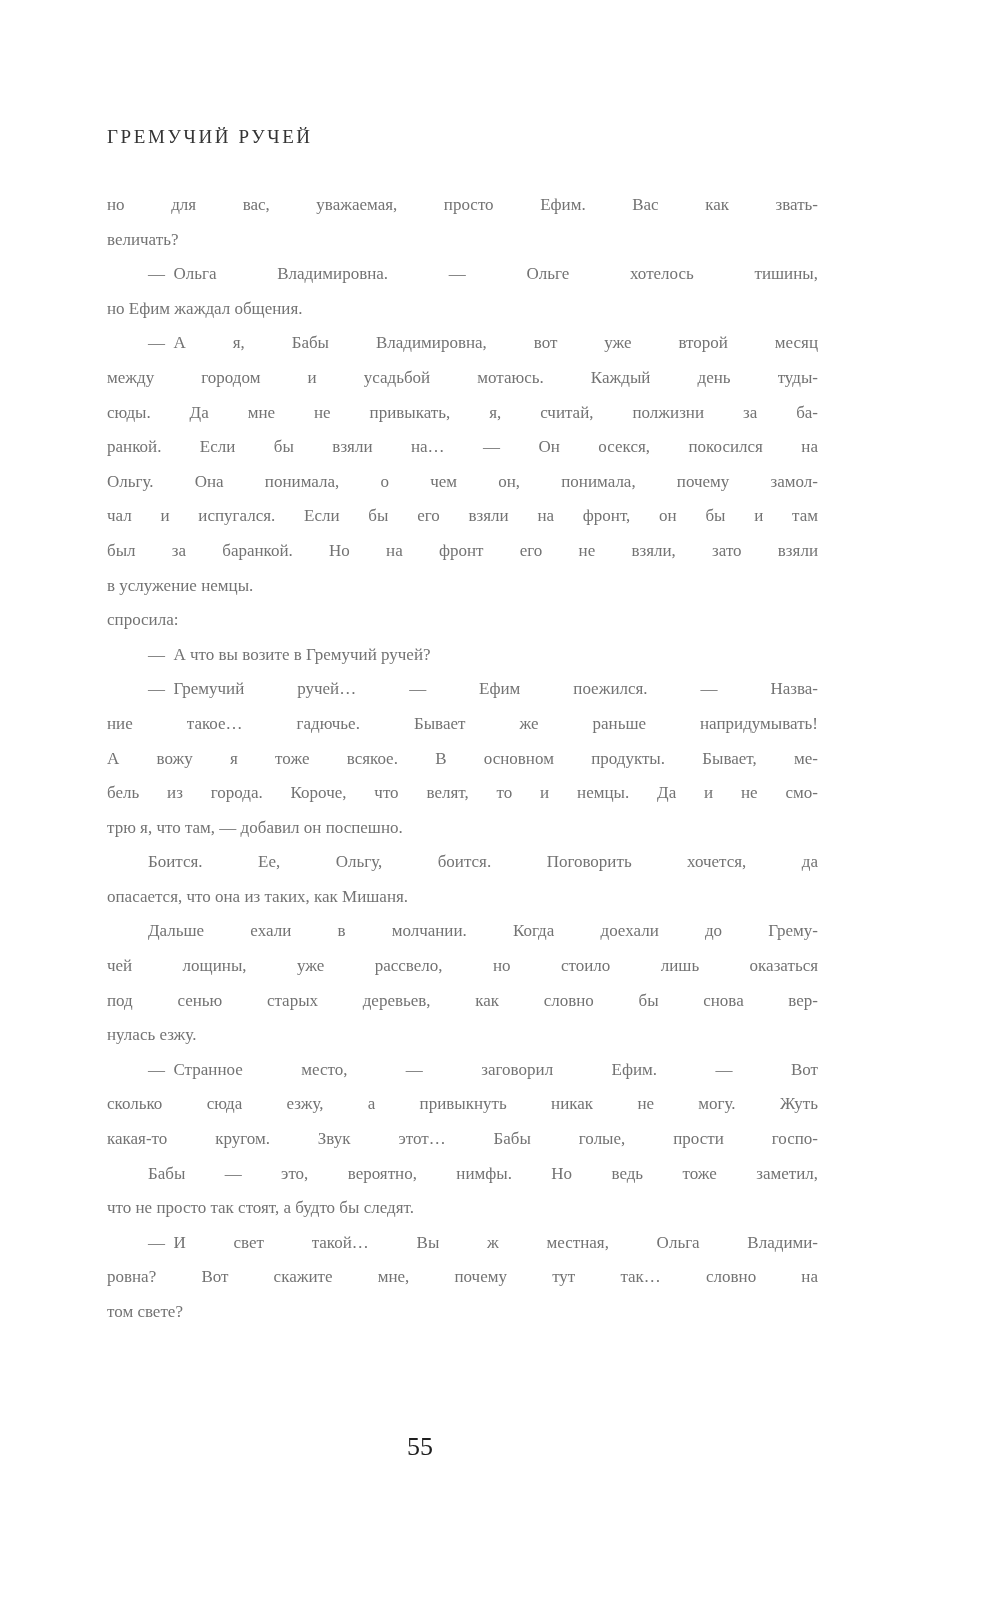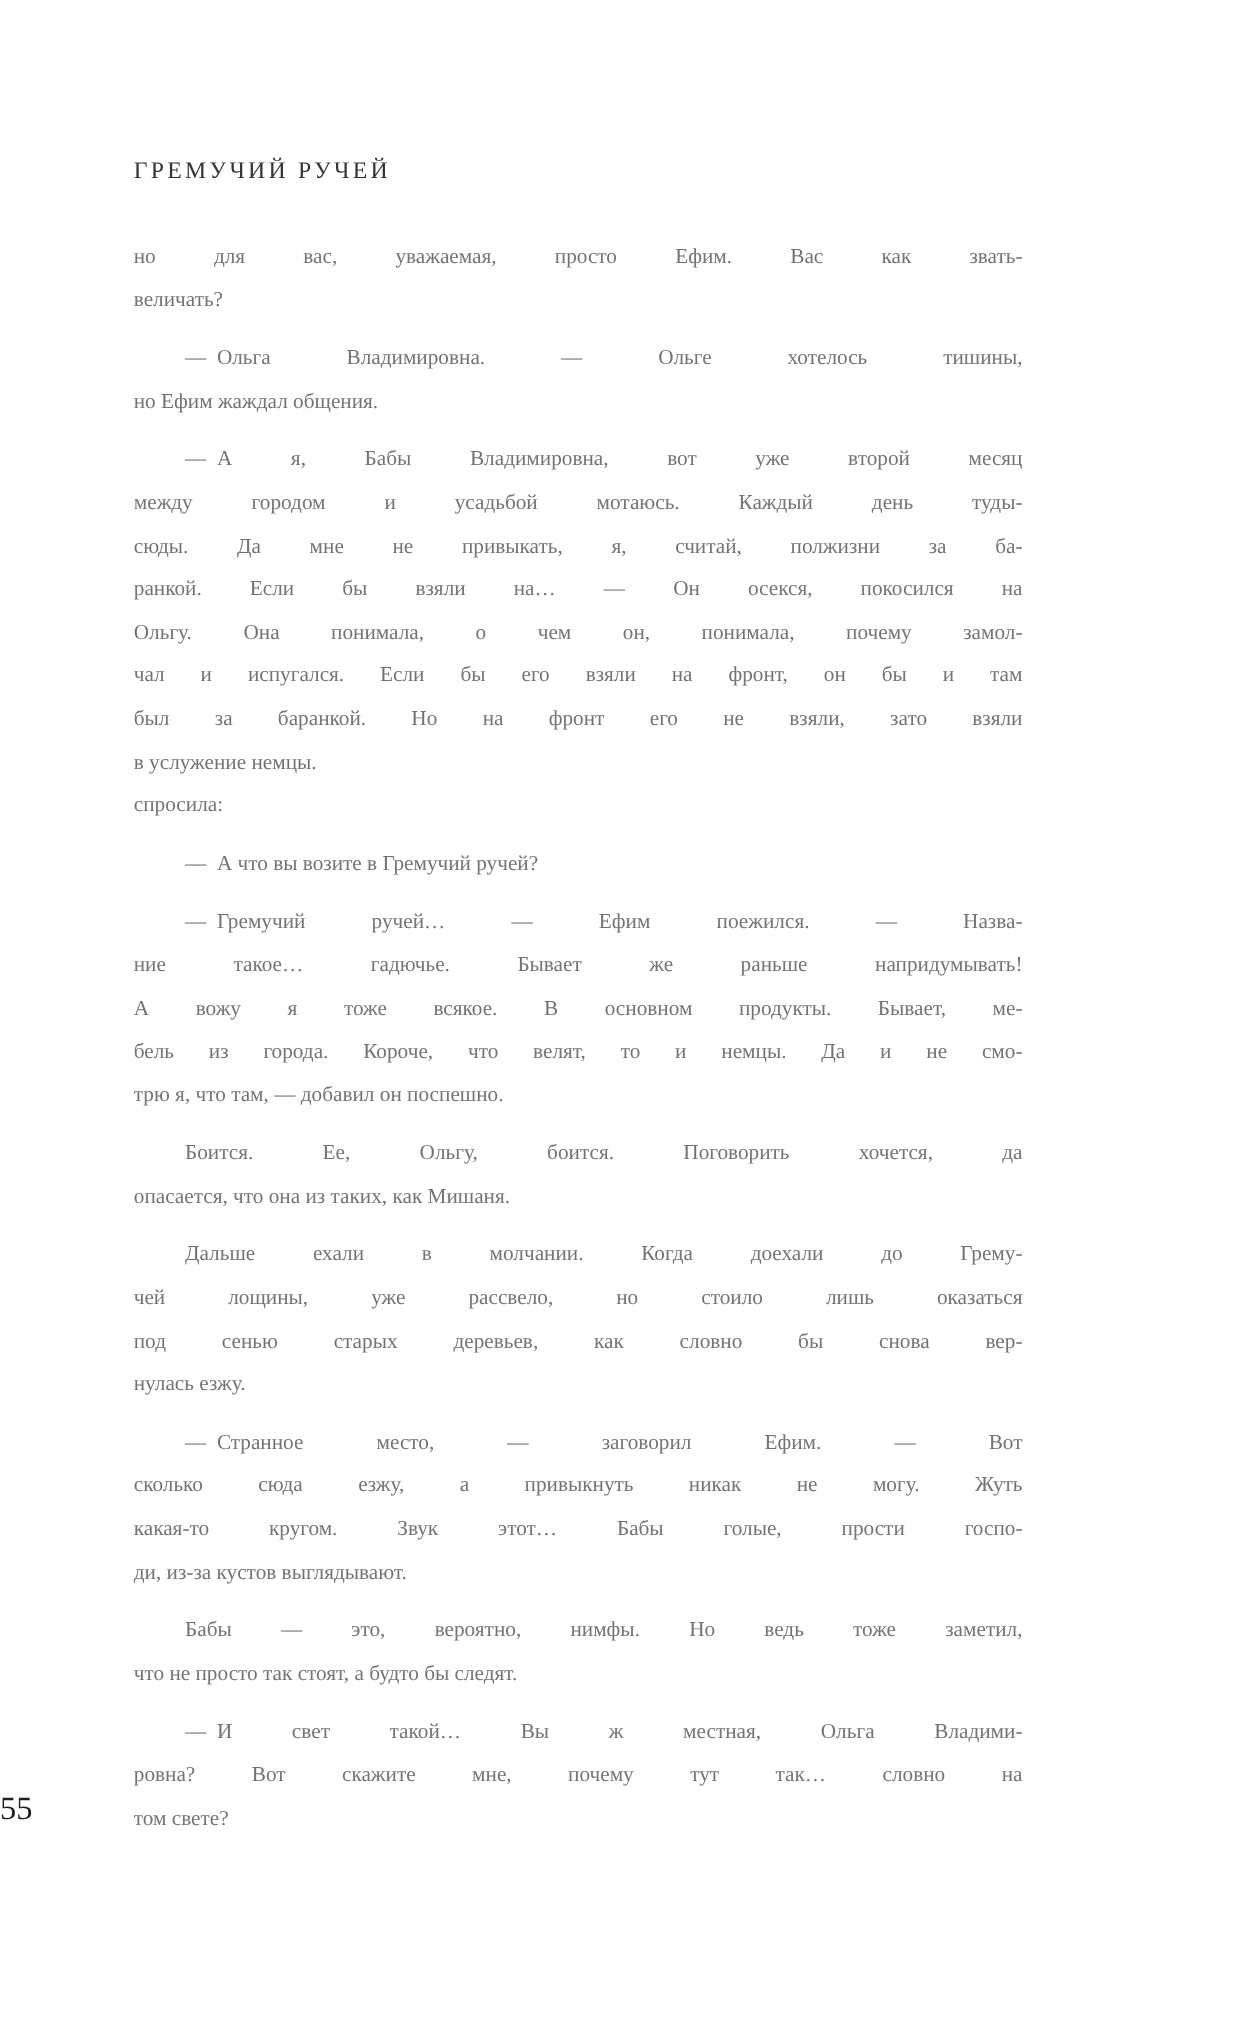--- a/index.html
+++ b/index.html
@@ -35,27 +35,27 @@
     line-height: 34.6px;
     color: #737373;
   }
   .para { margin: 0; padding: 0; }
   .line {
     text-align: justify;
     text-align-last: justify;
     text-justify: inter-word;
   }
   .line.last { text-align-last: left; }
-  .line.first-indent { text-indent: 41px; margin-top: 12px; }
+  .line.first-indent { text-indent: 41px; }
   .page-number {
     position: absolute;
     top: 1432px;
     left: 0;
     width: 840px;
-    text-align: left;
+    text-align: center;
     font-size: 26px;
     color: #1f1f1f;
   }
 </style>
 </head>
 <body>
 
 <div class="page">
   <div class="running-head">ГРЕМУЧИЙ РУЧЕЙ</div>
 
@@ -98,21 +98,20 @@
       <div class="para">
         <div class="line first-indent">Дальше ехали в молчании. Когда доехали до Грему-</div>
         <div class="line">чей лощины, уже рассвело, но стоило лишь оказаться</div>
         <div class="line">под сенью старых деревьев, как словно бы снова вер-</div>
         <div class="line last">нулась езжу.</div>
       </div>
       <div class="para">
         <div class="line first-indent">— Странное место, — заговорил Ефим. — Вот</div>
         <div class="line">сколько сюда езжу, а привыкнуть никак не могу. Жуть</div>
         <div class="line">какая-то кругом. Звук этот… Бабы голые, прости госпо-</div>
-        <div class="line last">ди, из-за кустов выглядывают.</div>
       </div>
       <div class="para">
         <div class="line first-indent">Бабы — это, вероятно, нимфы. Но ведь тоже заметил,</div>
         <div class="line last">что не просто так стоят, а будто бы следят.</div>
       </div>
       <div class="para">
         <div class="line first-indent">— И свет такой… Вы ж местная, Ольга Владими-</div>
         <div class="line">ровна? Вот скажите мне, почему тут так… словно на</div>
         <div class="line last">том свете?</div>
       </div>

